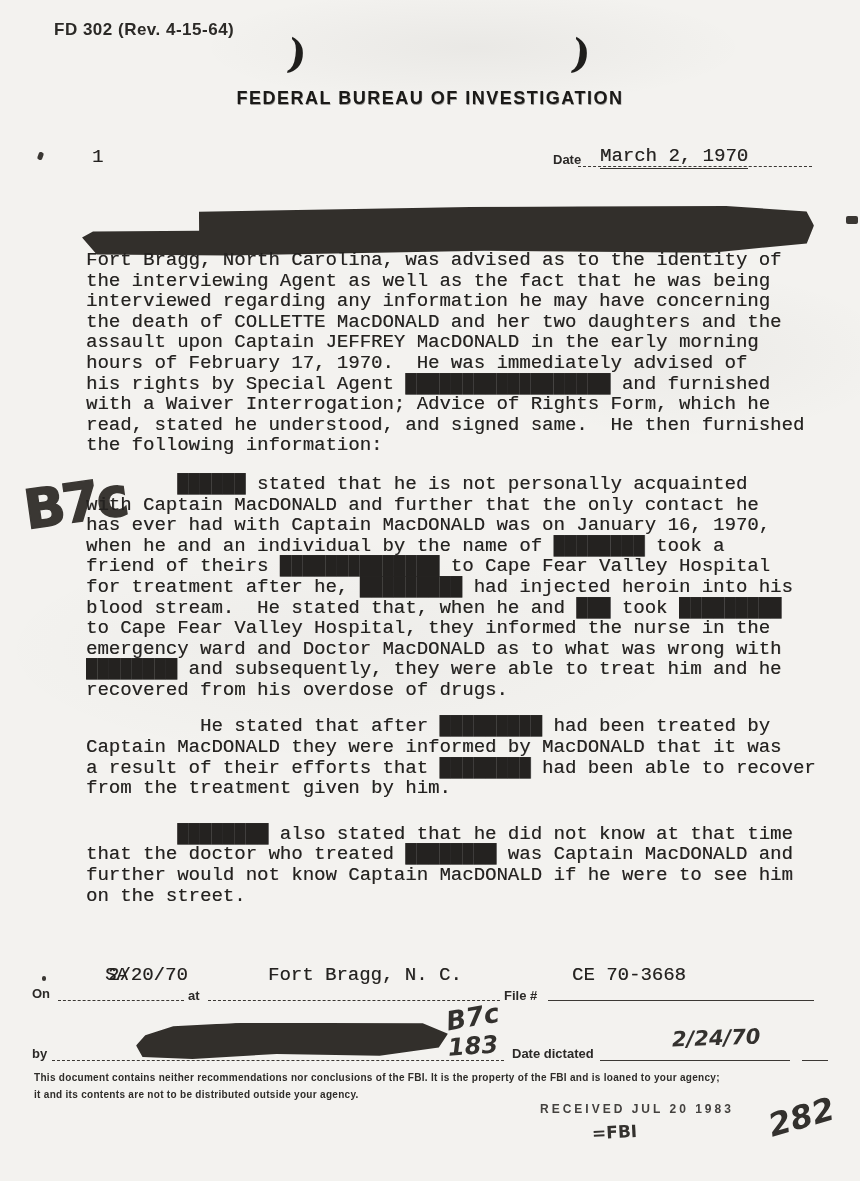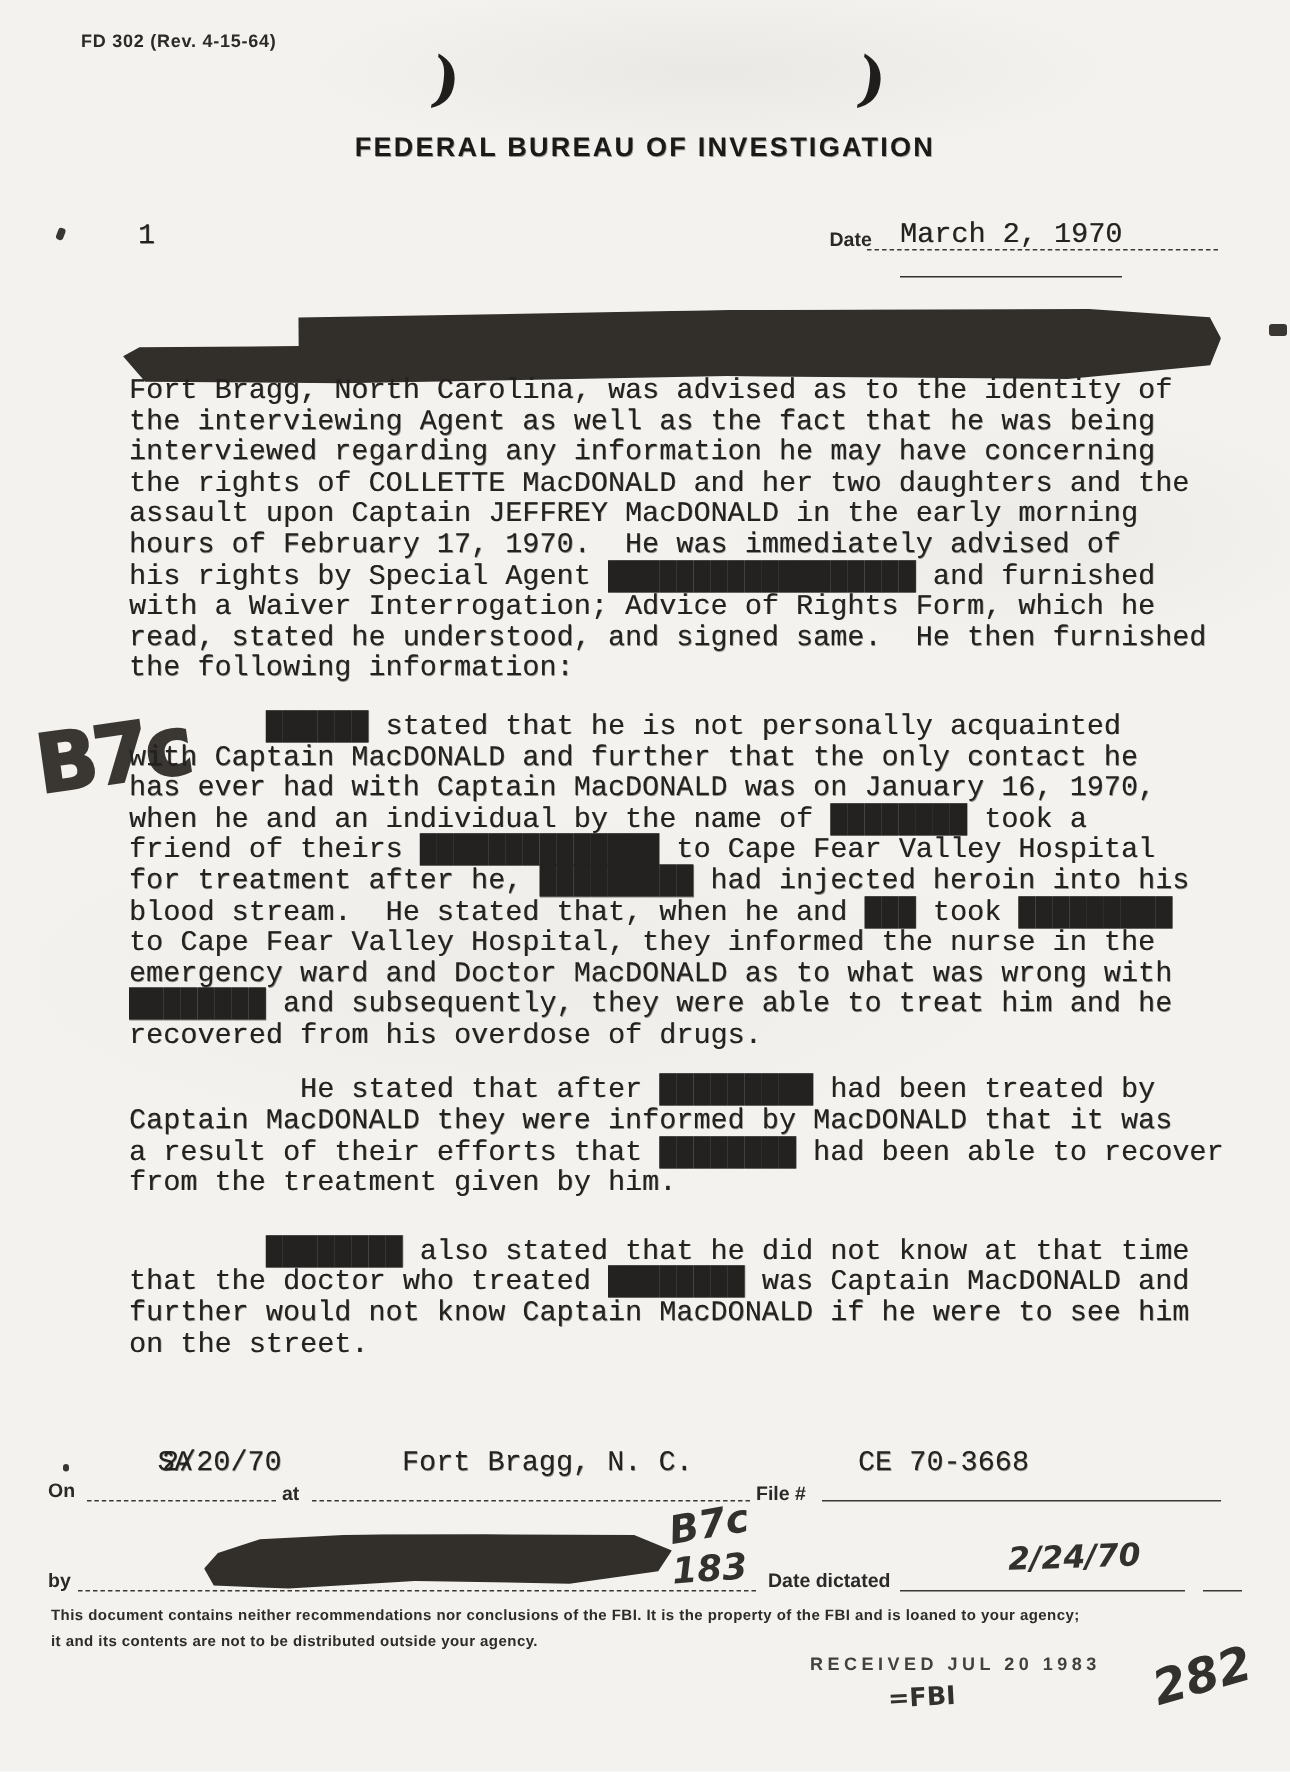--- a/index.html
+++ b/index.html
@@ -18,41 +18,41 @@
   .abs{position:absolute;}
   .type{
     font-family:"Liberation Mono", monospace;
     font-size:19px;
     color:#242220;
     text-shadow:0.4px 0.4px 0 rgba(20,18,15,0.45);
     white-space:pre;
   }
   .form-no{
     font-family:"Liberation Sans", sans-serif;
-    font-size:12px;font-weight:bold;color:#2c2a27;
+    font-size:17px;font-weight:bold;color:#2c2a27;
     letter-spacing:0.5px;
   }
   .title{
     left:0;top:88px;width:860px;text-align:center;
     font-family:"Liberation Sans", sans-serif;
     font-size:18px;font-weight:bold;letter-spacing:1.5px;
     color:#1b1a18;text-shadow:0.5px 0.5px 0 rgba(20,18,15,0.4);
   }
   .paren{
     font-family:"DejaVu Serif", serif;
     font-size:40px;color:#1f1e1c;transform:rotate(8deg);
     font-weight:bold;
   }
   .date-label,.foot-label{
     font-family:"Liberation Sans", sans-serif;
     font-size:13px;font-weight:bold;color:#2b2927;
   }
   .rule{border-bottom:1.6px solid #3b3834;height:0;}
   .rule.dotted{border-bottom-style:dashed;}
-  .date-val{border-bottom:1.8px solid #35322e;padding-bottom:17px;}
+  .date-val{border-bottom:1.8px solid #35322e;padding-bottom:1px;}
   .doc-body{left:86px;top:250px;width:744px;}
   .para{margin:0 0 18px 0;}
   .para:nth-child(2){margin-bottom:16px;}
   .para:nth-child(3){margin-bottom:25px;}
   .bline{
     font-size:19px;line-height:20.6px;white-space:pre;
     font-family:"Liberation Mono", monospace;
     text-shadow:0.4px 0.4px 0 rgba(20,18,15,0.45);
     color:#242220;
   }
@@ -113,21 +113,21 @@
   <div class="abs redact-blob blob-top"></div>
   <div class="abs speck" style="left:846px;top:216px;width:12px;height:8px;"></div>
 
   <div class="abs hand hand-b7c-margin" style="left:24px;top:472px;">B7c</div>
 
   <div class="abs doc-body">
       <div class="para">
         <div class="bline">Fort Bragg, North Carolina, was advised as to the identity of</div>
         <div class="bline">the interviewing Agent as well as the fact that he was being</div>
         <div class="bline">interviewed regarding any information he may have concerning</div>
-        <div class="bline">the rights of COLLETTE MacDONALD and her two daughters and the</div>
+        <div class="bline">the death of COLLETTE MacDONALD and her two daughters and the</div>
         <div class="bline">assault upon Captain JEFFREY MacDONALD in the early morning</div>
         <div class="bline">hours of February 17, 1970.  He was immediately advised of</div>
         <div class="bline">his rights by Special Agent ██████████████████ and furnished</div>
         <div class="bline">with a Waiver Interrogation; Advice of Rights Form, which he</div>
         <div class="bline">read, stated he understood, and signed same.  He then furnished</div>
         <div class="bline">the following information:</div>
       </div>
       <div class="para">
         <div class="bline">        ██████ stated that he is not personally acquainted</div>
         <div class="bline">with Captain MacDONALD and further that the only contact he</div>

